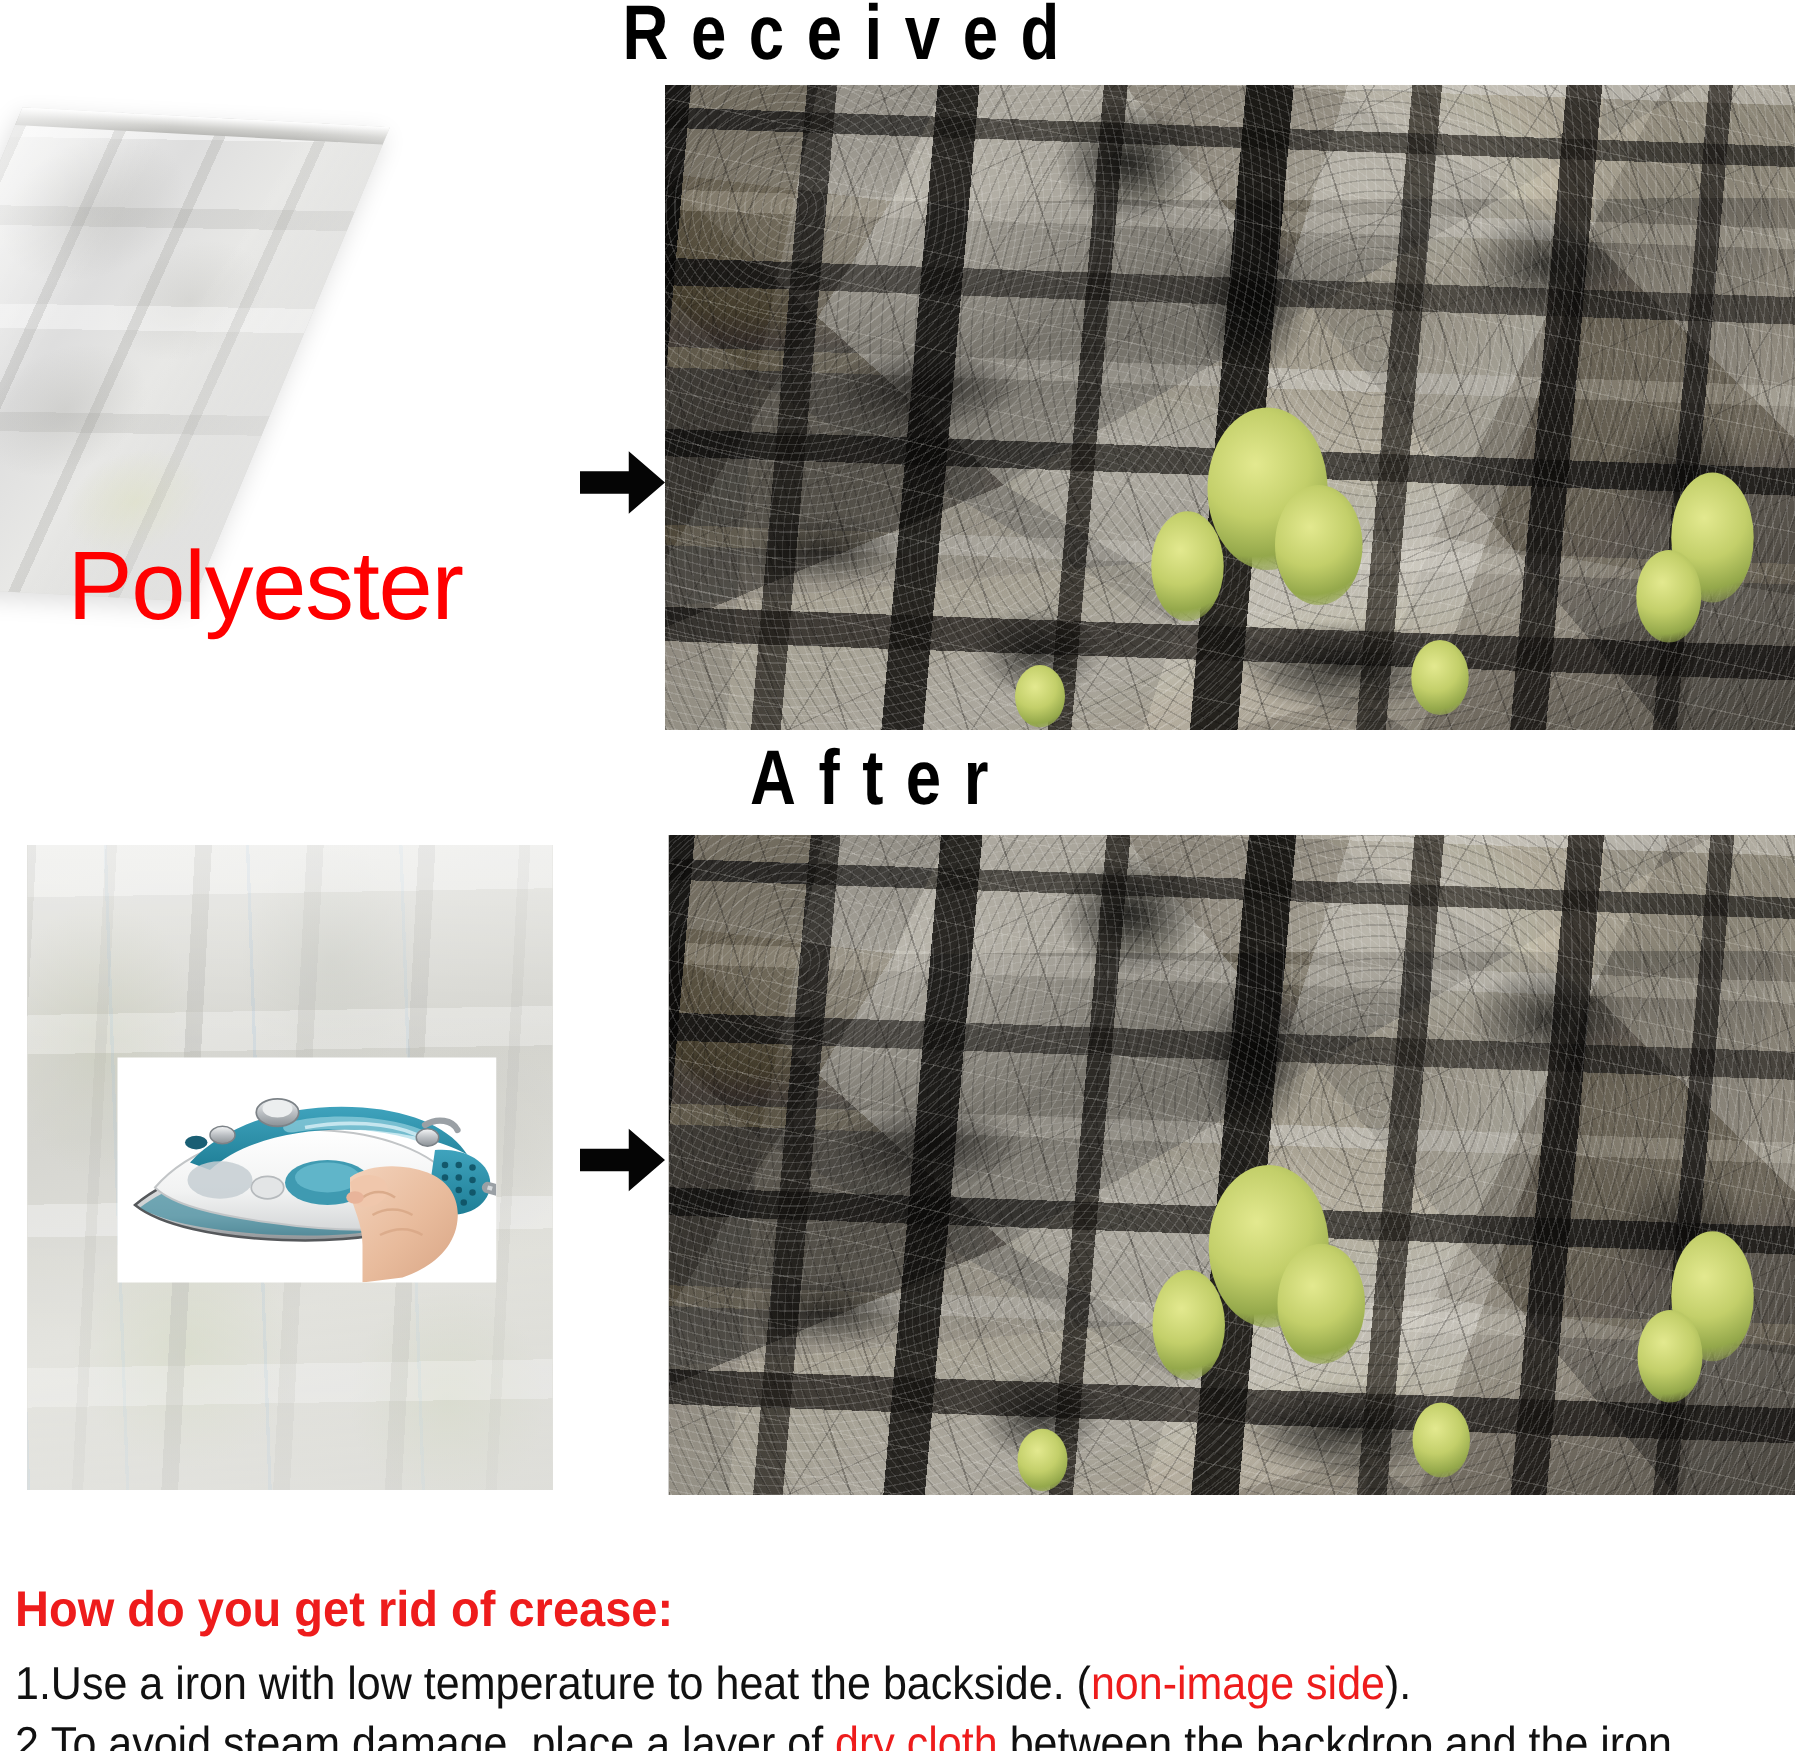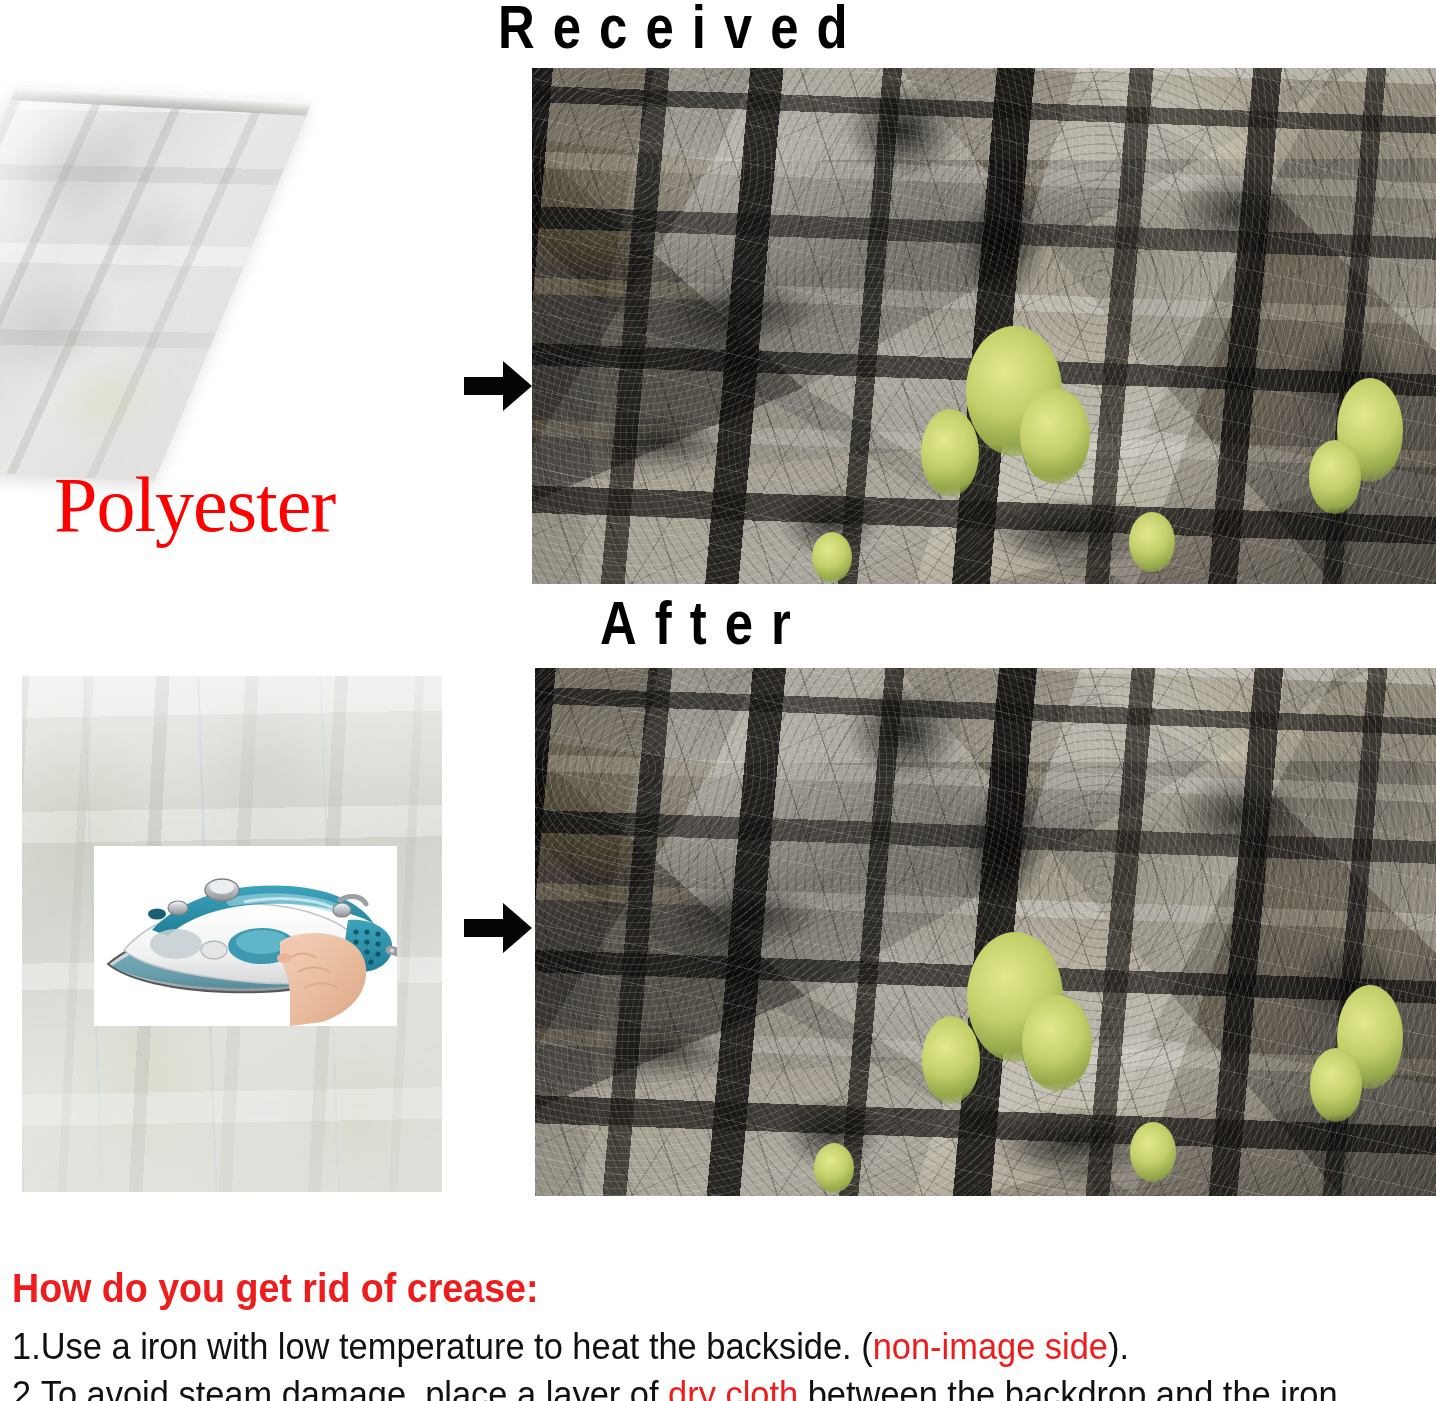--- a/index.html
+++ b/index.html
@@ -14,23 +14,23 @@
     position:absolute;color:#000;font-weight:bold;
     font-family:"Liberation Sans Narrow","Liberation Sans",sans-serif;
     transform:scaleX(.82);transform-origin:left center;
     white-space:nowrap;line-height:1;
   }
   #hdr-received{left:498px;top:-4px;font-size:62px;letter-spacing:22px;}
   #hdr-after{left:600px;top:592px;font-size:62px;letter-spacing:22px;}
 
   
   #polyester{
-    position:absolute;left:54px;top:466px;
+    position:absolute;left:54px;top:429px;
     font-size:78px;color:#FF0000;line-height:1;white-space:nowrap;
-    font-family:Liberation Serif, serif;
+    font-family:Liberation Sans, sans-serif;
     letter-spacing:-1px;
   }
 
   
   .arrow{position:absolute;}
   #arrow-top{left:462px;top:358px;width:72px;height:56px;}
   #arrow-bottom{left:462px;top:900px;width:72px;height:56px;}
 
   
   .photo{

